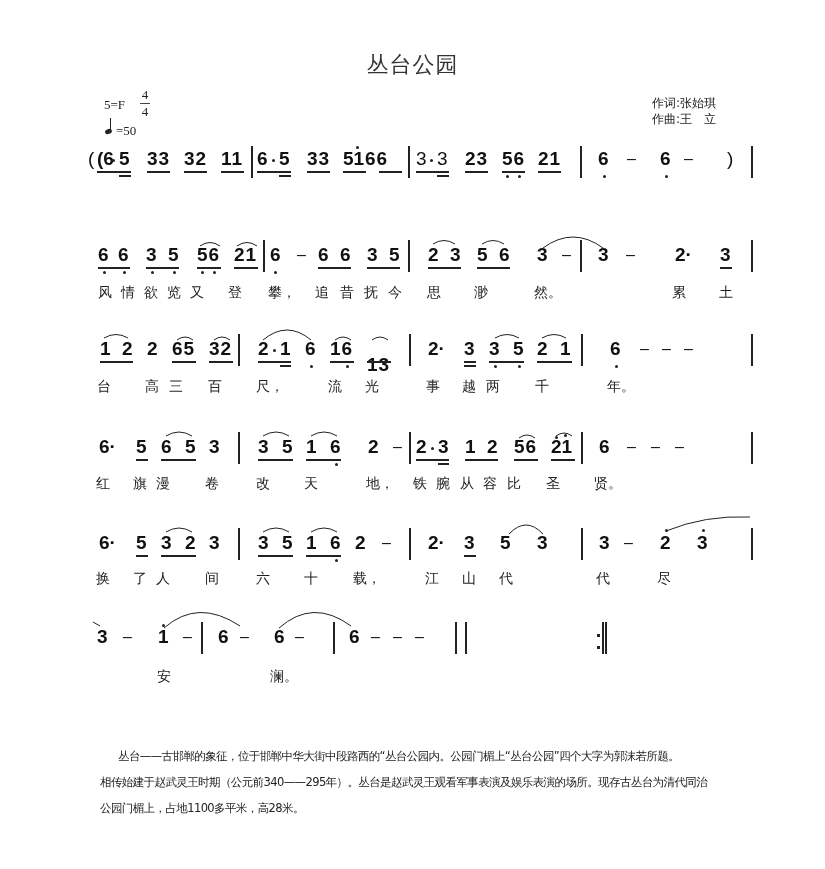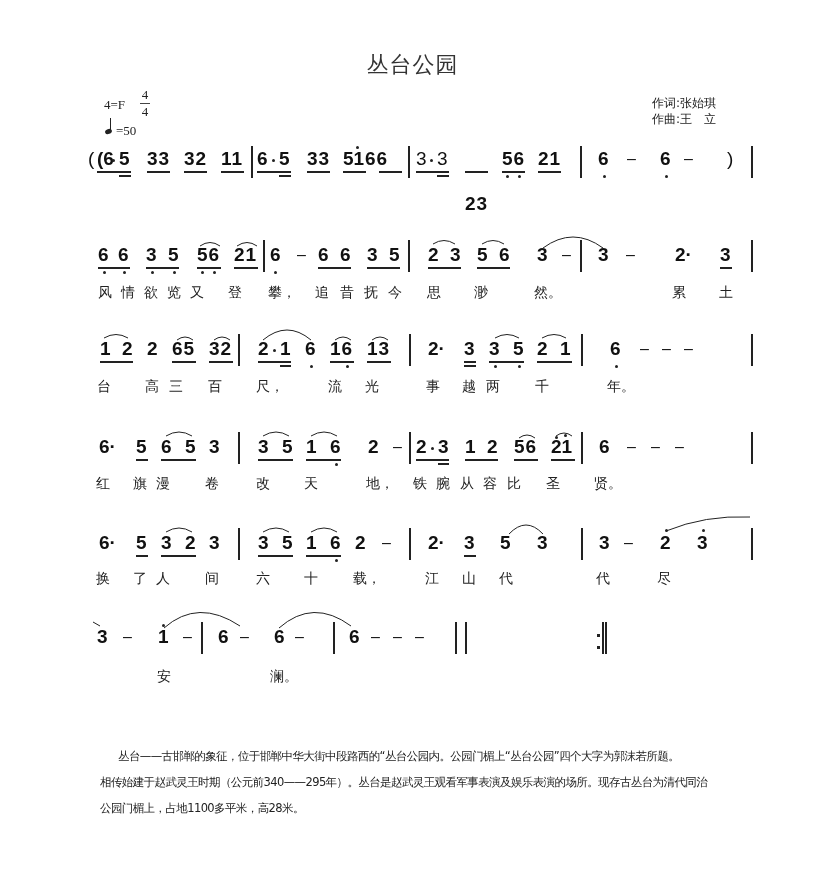--- a/index.html
+++ b/index.html
@@ -16,21 +16,21 @@
   .lyric { position:absolute; font-family:"DejaVu Sans", sans-serif; font-size:14px; color:#222; }
   .dot { position:absolute; width:3px; height:3px; border-radius:50%; background:#222; }
   svg.arc { position:absolute; overflow:visible; }
   .para { position:absolute; left:100px; width:680px; font-family:"DejaVu Sans", sans-serif; font-size:11.5px; color:#222; line-height:24px; letter-spacing:-0.6px; }
 </style>
 </head>
 <body>
 
 <div class="abs title">丛台公园</div>
 
-<div class="abs meta" style="left:104px;top:97px;">4=F</div>
+<div class="abs meta" style="left:104px;top:97px;">5=F</div>
 <div class="abs meta" style="left:140px;top:88px;text-align:center;width:10px;line-height:14px;">
   <div>4</div>
   <div style="height:1px;background:#444;margin:1px 0;"></div>
   <div>4</div>
 </div>
 <div class="abs" style="left:104px;top:118px;width:12px;height:18px;">
   <div style="position:absolute;left:6px;top:0;width:1px;height:14px;background:#222;"></div>
   <div style="position:absolute;left:1px;top:11px;width:7px;height:5px;border-radius:50%;background:#222;transform:rotate(-20deg);"></div>
 </div>
 <div class="abs meta" style="left:116px;top:123px;">=50</div>
@@ -65,21 +65,21 @@
   <div class="uline" style="left:343px;top:25px;width:23px;"></div>
   <div class="note" style="left:365px;top:2px;letter-spacing:1px;">66</div>
   <div class="uline" style="left:379px;top:25px;width:23px;"></div>
   <div class="bar" style="left:408px;top:0;"></div>
 
   <div class="note" style="left:416px;top:2px;font-weight:normal;">3</div>
   <div class="dot" style="left:430px;top:13px;"></div>
   <div class="note" style="left:437px;top:2px;font-weight:normal;">3</div>
   <div class="uline" style="left:416px;top:25px;width:33px;"></div>
   <div class="uline" style="left:437px;top:29px;width:12px;"></div>
-  <div class="note" style="left:465px;top:2px;letter-spacing:1px;margin-top:45px;">23</div>
+  <div class="note" style="left:465px;top:2px;letter-spacing:1px;">23</div>
   <div class="uline" style="left:465px;top:25px;width:23px;"></div>
   <div class="note" style="left:502px;top:2px;letter-spacing:1px;">56</div>
   <div class="uline" style="left:502px;top:25px;width:23px;"></div>
   <div class="dot" style="left:506px;top:29px;"></div>
   <div class="dot" style="left:518px;top:29px;"></div>
   <div class="note" style="left:538px;top:2px;letter-spacing:1px;">21</div>
   <div class="uline" style="left:538px;top:25px;width:23px;"></div>
   <div class="bar" style="left:580px;top:0;"></div>
 
   <div class="note" style="left:598px;top:2px;">6</div>
@@ -201,21 +201,21 @@
       <path d="M1 12 Q25 -8 49 12" stroke="#222" fill="none" stroke-width="1"></path>
     </svg>
   <div class="note" style="left:305px;top:4px;">6</div>
   <div class="dot" style="left:310px;top:31px;"></div>
   <div class="note" style="left:330px;top:4px;letter-spacing:1px;">16</div>
   <div class="uline" style="left:330px;top:27px;width:24px;"></div>
   <div class="dot" style="left:346px;top:31px;"></div>
   <svg class="arc" style="left:334px;top:0px;" width="18" height="8">
       <path d="M1 6 Q9 0 17 6" stroke="#222" fill="none" stroke-width="1"></path>
     </svg>
-  <div class="note" style="left:367px;top:4px;letter-spacing:1px;">13</div>
+  <div class="note" style="left:367px;top:20px;letter-spacing:1px;">13</div>
   <div class="uline" style="left:367px;top:27px;width:24px;"></div>
   <svg class="arc" style="left:371px;top:0px;" width="18" height="8">
       <path d="M1 6 Q9 0 17 6" stroke="#222" fill="none" stroke-width="1"></path>
     </svg>
   <div class="bar" style="left:409px;top:0;"></div>
 
   <div class="note" style="left:428px;top:4px;">2·</div>
   <div class="note" style="left:464px;top:4px;">3</div>
   <div class="uline" style="left:464px;top:27px;width:12px;"></div>
   <div class="uline" style="left:464px;top:31px;width:12px;"></div>

